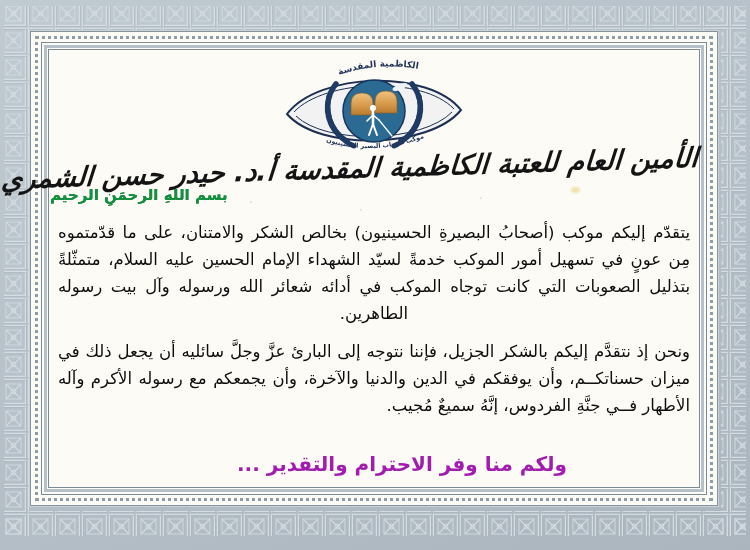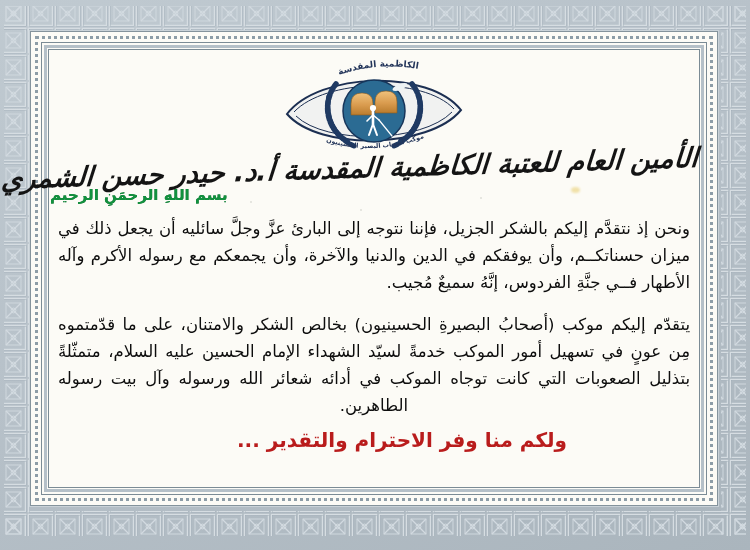--- a/index.html
+++ b/index.html
@@ -37,22 +37,22 @@
     direction:rtl;text-align:left;color:#12913e;font-weight:bold;
     font-size:15px;margin-top:3px;text-shadow:0 0 .4px #0a5c27;
   }
   .body-text{
     direction:rtl;font-size:16.5px;line-height:27px;color:#0d0d0d;
     text-align:justify;padding:0 8px;margin:0;
   }
   .p1{margin-top:15px;text-align-last:center;}
   .p2{margin-top:11px;text-align-last:right;}
   .closing{
-    direction:rtl;text-align:center;color:#b91c1c;font-weight:bold;
-    font-size:20px;margin-top:9px;position:relative;left:28px;
+    direction:rtl;text-align:center;color:#a21caf;font-weight:bold;
+    font-size:20px;margin-top:33px;position:relative;left:28px;
     letter-spacing:.5px;
   }
   .smudge{
     position:absolute;width:9px;height:6px;border-radius:50%;
     background:#e3c24d;opacity:.45;filter:blur(1px);
     right:118px;top:136px;
   }
   .paper-marks{position:absolute;left:200px;top:150px;width:2px;height:2px;
     border-radius:50%;background:#8a8a80;opacity:.25;
     box-shadow:110px 8px 0 #8a8a80, 230px -4px 0 #8a8a80, 40px 60px 0 #9a9a90;}
@@ -137,19 +137,19 @@
           <text font-size="6.4" font-weight="bold" fill="#23355a">
             <textPath href="#arcBot" startOffset="50%" text-anchor="middle">موكب أصحاب البصير الحسينيون</textPath>
           </text>
         </svg>
       </div>
 
       <div class="heading">الأمين العام للعتبة الكاظمية المقدسة أ.د. حيدر حسن الشمري</div>
 
       <div class="basmala">بسم اللهِ الرحمَنِ الرحيم</div>
 
+      <p class="body-text p1">يتقدّم إليكم موكب (أصحابُ البصيرةِ الحسينيون) بخالص الشكر والامتنان، على ما قدّمتموه مِن عونٍ في تسهيل أمور الموكب خدمةً لسيّد الشهداء الإمام الحسين عليه السلام، متمثّلةً بتذليل الصعوبات التي كانت توجاه الموكب في أدائه شعائر الله ورسوله وآل بيت رسوله الطاهرين.</p>
       <p class="body-text p2">ونحن إذ نتقدَّم إليكم بالشكر الجزيل، فإننا نتوجه إلى البارئ عزَّ وجلَّ سائليه أن يجعل ذلك في ميزان حسناتكــم، وأن يوفقكم في الدين والدنيا والآخرة، وأن يجمعكم مع رسوله الأكرم وآله الأطهار فــي جنَّةِ الفردوس، إنَّهُ سميعٌ مُجيب.</p>
-      <p class="body-text p1">يتقدّم إليكم موكب (أصحابُ البصيرةِ الحسينيون) بخالص الشكر والامتنان، على ما قدّمتموه مِن عونٍ في تسهيل أمور الموكب خدمةً لسيّد الشهداء الإمام الحسين عليه السلام، متمثّلةً بتذليل الصعوبات التي كانت توجاه الموكب في أدائه شعائر الله ورسوله وآل بيت رسوله الطاهرين.</p>
 
       <div class="closing">ولكم منا وفر الاحترام والتقدير ...</div>
     </div>
   </div>
 </div>
 
 </body></html>

